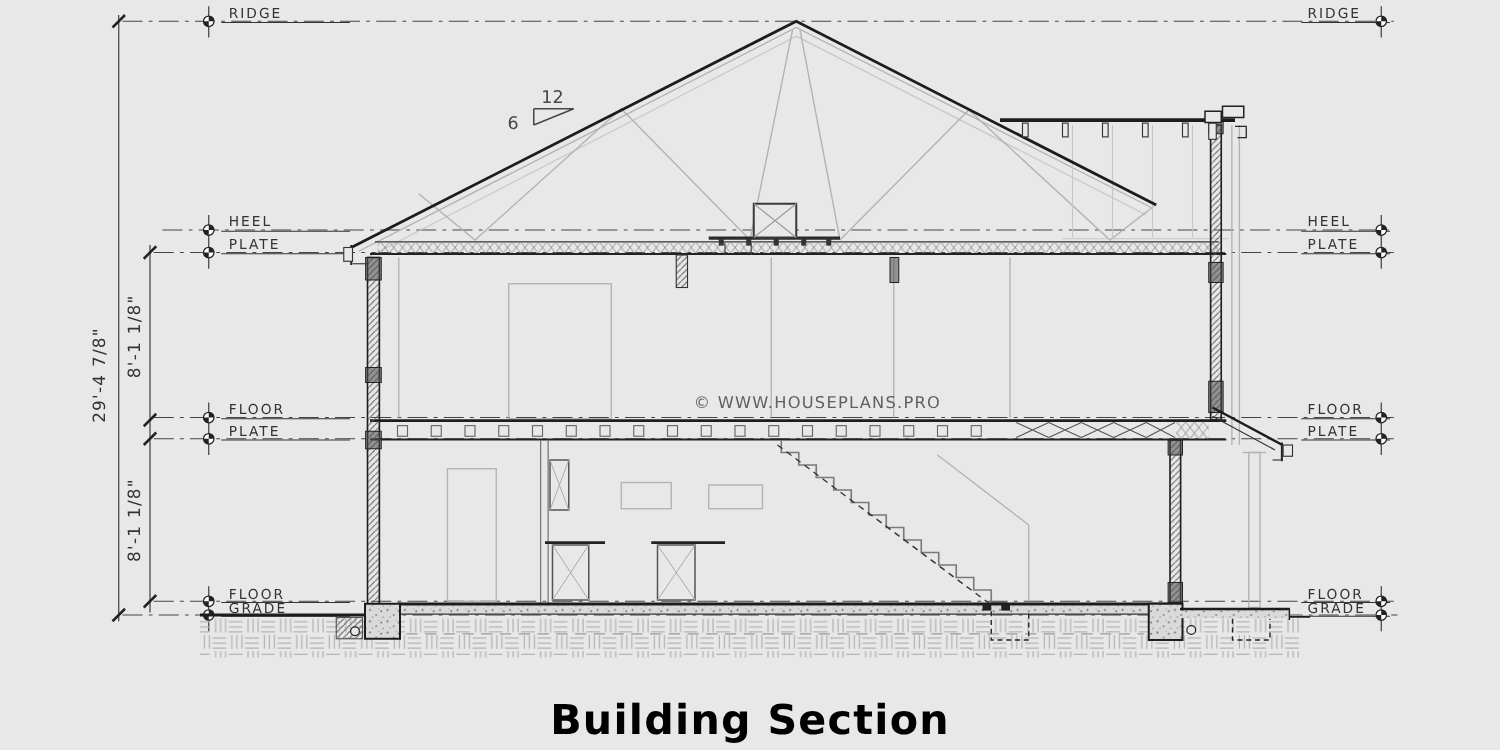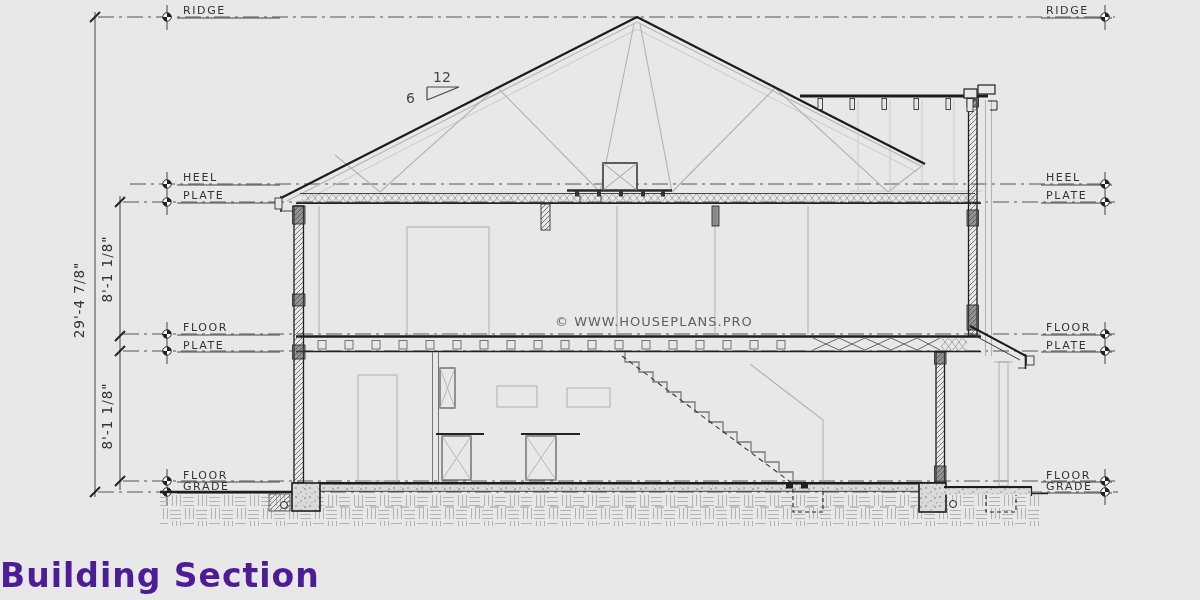--- a/index.html
+++ b/index.html
@@ -9,22 +9,22 @@
     font-family:"DejaVu Sans", "Liberation Sans", sans-serif;
     position:relative;
   }
   #sheet{position:absolute;left:0;top:0;}
   .lbl{font-size:11px;letter-spacing:1.6px;fill:#333;}
   .dim{font-size:13.5px;letter-spacing:1px;fill:#333;}
   .wm{font-size:13px;letter-spacing:1px;fill:#606060;}
   .slope-num{font-size:14px;fill:#474747;}
   #title{
     position:absolute;left:0;top:556px;width:1200px;
-    text-align:left;
-    font-size:33px;font-weight:bold;letter-spacing:1px;color:#4c1d95;
+    text-align:center;
+    font-size:33px;font-weight:bold;letter-spacing:1px;color:#000000;
   }
 </style>
 </head>
 <body>
 
 <svg id="sheet" width="1200" height="556" viewBox="0 0 1200 556">
   <defs>
     <pattern id="hatchWall" width="5" height="5" patternUnits="userSpaceOnUse">
       <path d="M0,5 L5,0" stroke="#5a5a5a" stroke-width="0.8" fill="none"></path>
     </pattern>

